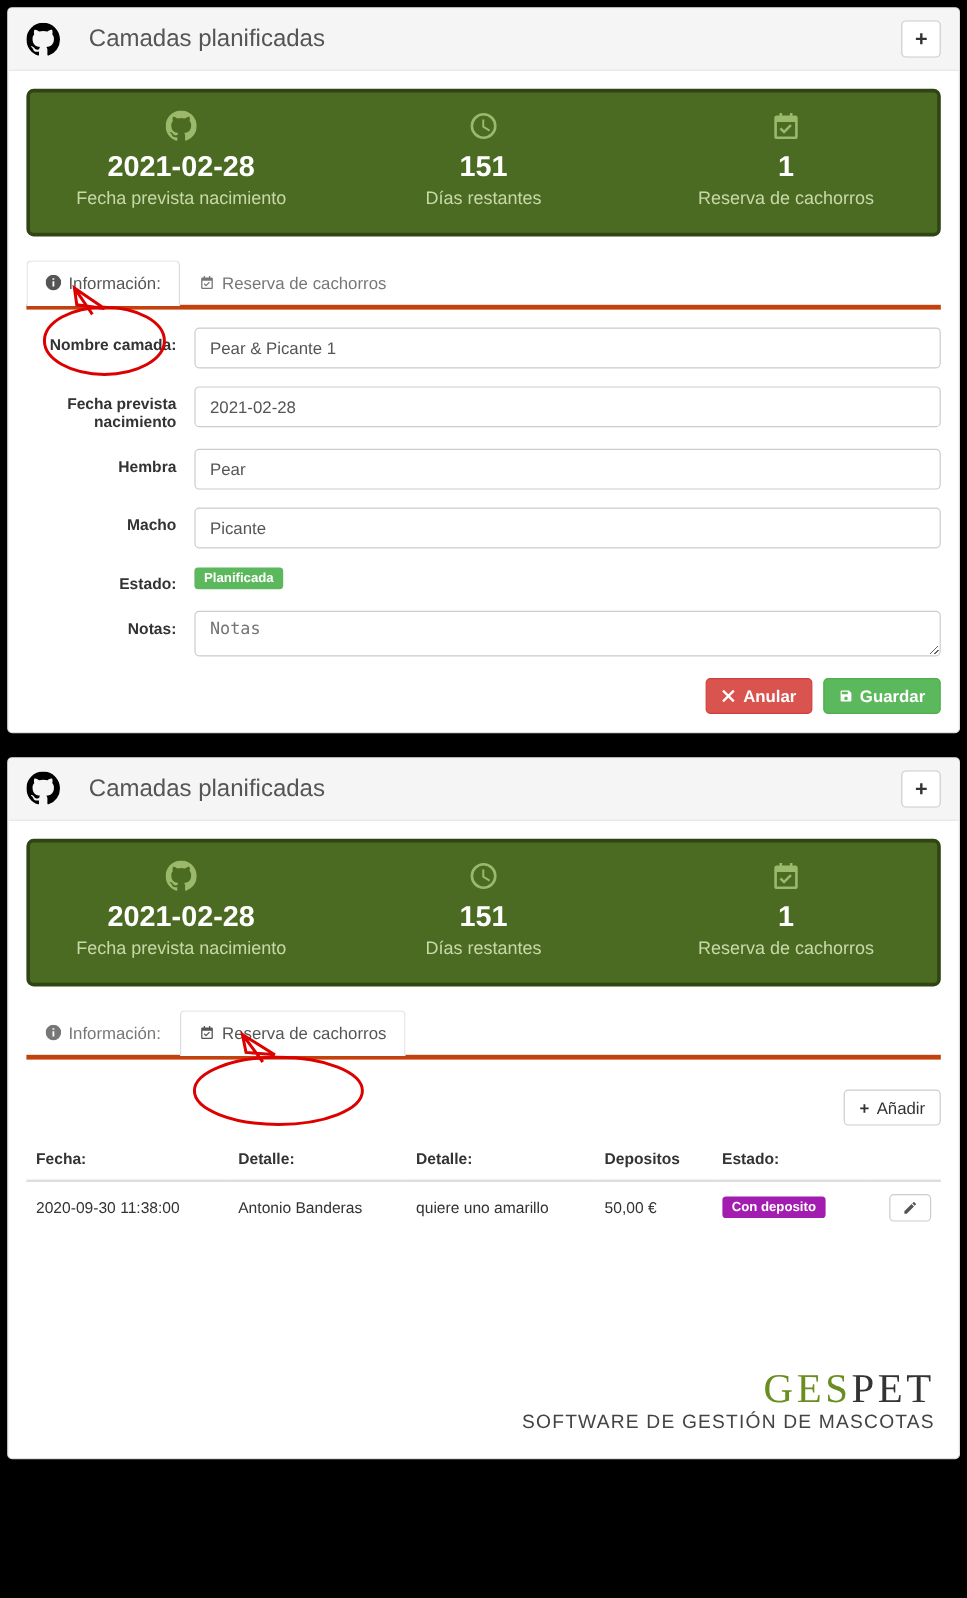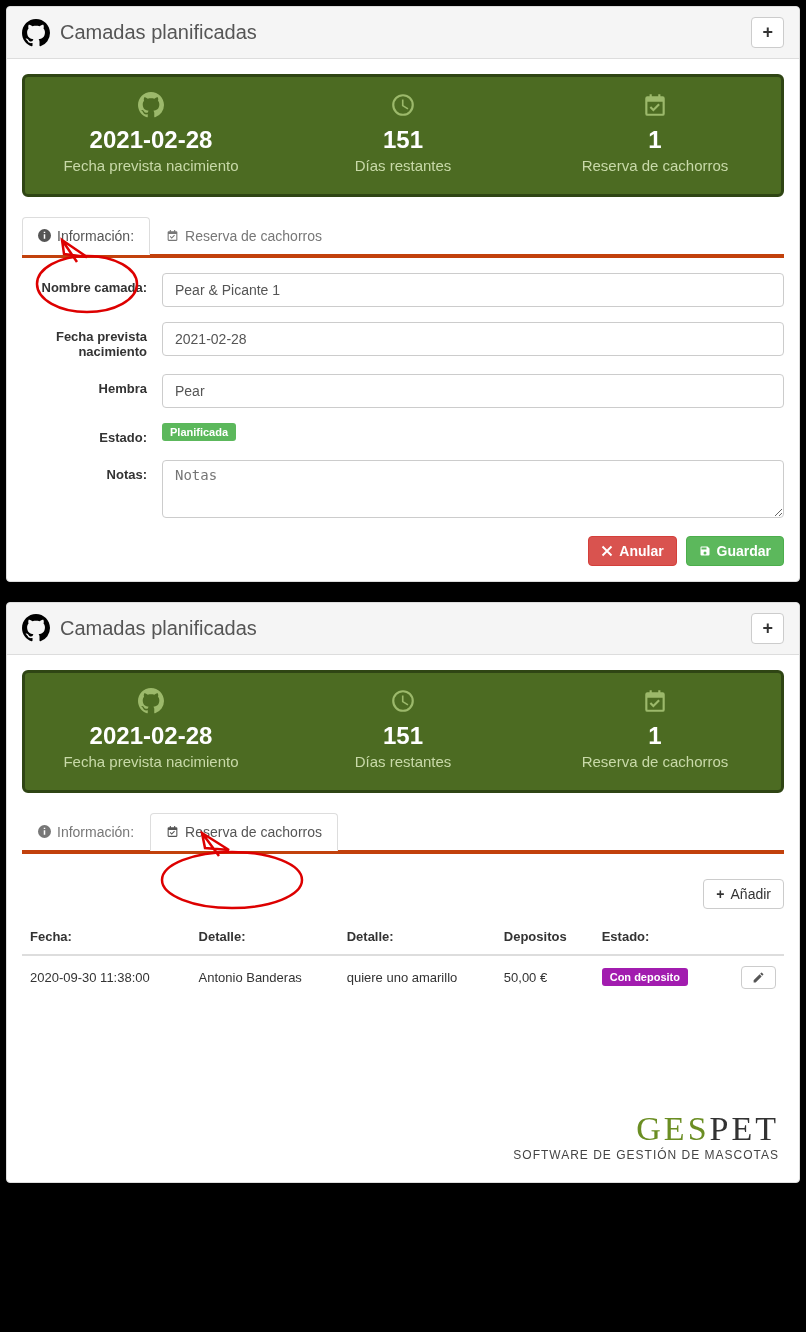--- a/index.html
+++ b/index.html
@@ -1,51 +1,51 @@
 <!DOCTYPE html>
 <html><head>
 <meta charset="utf-8">
 <style>
 * { box-sizing: border-box; margin: 0; padding: 0; }
 body { font-family: "Helvetica Neue", Helvetica, Arial, sans-serif; font-size: 14px; color: #333; background: #000; padding: 6px; }
 .panel { background: #fff; border: 1px solid #ddd; border-radius: 4px; margin-bottom: 20px; }
 .panel-heading { background: #f5f5f5; border-bottom: 1px solid #ddd; padding: 10px 15px; display: flex; align-items: center; justify-content: space-between; border-radius: 4px 4px 0 0; }
-.panel-heading h3 { font-size: 20px; font-weight: 500; color: #555; display: flex; align-items: center; gap: 10px; }
+.panel-heading h3 { font-size: 20px; font-weight: 500; color: #555; display: flex; align-items: center; gap: 24px; }
 .btn { display: inline-flex; align-items: center; padding: 6px 12px; font-size: 14px; border-radius: 4px; border: 1px solid transparent; cursor: pointer; gap: 6px; }
 .btn-default { background: #fff; border-color: #ccc; color: #333; }
 .btn-danger { background: #d9534f; border-color: #d43f3a; color: #fff; }
 .btn-success { background: #5cb85c; border-color: #4cae4c; color: #fff; }
 .panel-body { padding: 15px; }
 .jumbo { background: #4c6b22; border: 3px solid #2f4514; border-radius: 6px; color: #fff; display: flex; margin-bottom: 20px; }
 .jumbo-col { flex: 1; text-align: center; padding: 15px 10px 20px; }
 .jumbo-col svg { fill: #9cb96b; margin-bottom: 5px; }
 .jumbo-val { font-size: 24px; font-weight: 700; line-height: 1.2; }
 .jumbo-lbl { font-size: 15px; color: #c8d9a8; margin-top: 2px; }
 .nav-tabs { border-bottom: 4px solid #c2410c; display: flex; list-style: none; }
 .nav-tabs li { margin-bottom: -1px; }
 .nav-tabs a { display: flex; align-items: center; gap: 6px; padding: 10px 15px; color: #777; text-decoration: none; border: 1px solid transparent; border-radius: 4px 4px 0 0; font-size: 14px; }
 .nav-tabs li.active a { color: #555; background: #fff; border-color: #ddd #ddd #fff; }
 .tab-content { padding: 15px 0 0; }
 .form-group { display: flex; margin-bottom: 15px; align-items: flex-start; }
 .form-label { width: 140px; text-align: right; padding-right: 15px; padding-top: 7px; font-weight: 700; color: #333; font-size: 13px; }
 .form-control-wrap { flex: 1; }
 .form-control { width: 100%; padding: 6px 12px; font-size: 14px; color: #555; background: #fff; border: 1px solid #ccc; border-radius: 4px; height: 34px; }
-textarea.form-control { height: 58px; resize: vertical; }
+textarea.form-control { height: 38px; resize: vertical; }
 .badge-green { display: inline-block; background: #5cb85c; color: #fff; font-size: 11px; padding: 3px 8px; border-radius: 3px; font-weight: 700; }
 .badge-blue { display: inline-block; background: #a21caf; color: #fff; font-size: 11px; padding: 3px 8px; border-radius: 3px; font-weight: 700; }
 .footer-actions { text-align: right; margin-top: 15px; }
 .footer-actions .btn { margin-left: 5px; font-weight: 600; }
 .tbl { width: 100%; border-collapse: collapse; margin-top: 10px; }
 .tbl th, .tbl td { text-align: left; padding: 10px 8px; border-top: 1px solid #ddd; font-size: 13px; vertical-align: middle;}
 .tbl th { font-weight: 700; border-top: none; border-bottom: 2px solid #ddd;}
 .add-row { text-align: right; margin: 10px 0 5px; }
 .brand { text-align: right; padding: 0 20px 20px; }
 .brand .g { font-family: Georgia, serif; font-size: 34px; color: #6b8e23; letter-spacing: 3px; font-weight: 400; margin-top: 36px; }
 .brand .g b { color: #333; font-weight: 400; }
-.brand .sub { font-size: 12px; color: #444; letter-spacing: 1px; }
+.brand .sub { font-size: 16px; color: #444; letter-spacing: 1px; }
 .circle-annot { position: absolute; pointer-events: none; }
 .edit-btn{ padding: 4px 10px;}
 </style>
 </head>
 <body>
 
 <div class="panel" style="position:relative">
   <div class="panel-heading">
     <h3>
       <svg width="28" height="28" viewBox="0 0 16 16">
@@ -106,20 +106,24 @@
           <div class="form-label">Nombre camada:</div>
           <div class="form-control-wrap"><input class="form-control" value="Pear &amp; Picante 1" style=""></div>
         </div>
       <div class="form-group">
           <div class="form-label">Fecha prevista nacimiento</div>
           <div class="form-control-wrap"><input class="form-control" value="2021-02-28" style=""></div>
         </div>
       <div class="form-group">
           <div class="form-label">Hembra</div>
           <div class="form-control-wrap"><input class="form-control" value="Pear" style=""></div>
+        </div>
+      <div class="form-group">
+          <div class="form-label">Macho</div>
+          <div class="form-control-wrap"><input class="form-control" value="Picante" style=""></div>
         </div>
       <div class="form-group">
           <div class="form-label">Estado:</div>
           <div class="form-control-wrap"><span class="badge-green">Planificada</span></div>
         </div>
       <div class="form-group">
           <div class="form-label">Notas:</div>
           <div class="form-control-wrap"><textarea class="form-control" placeholder="Notas" style=""></textarea></div>
         </div>
       <div class="footer-actions">

